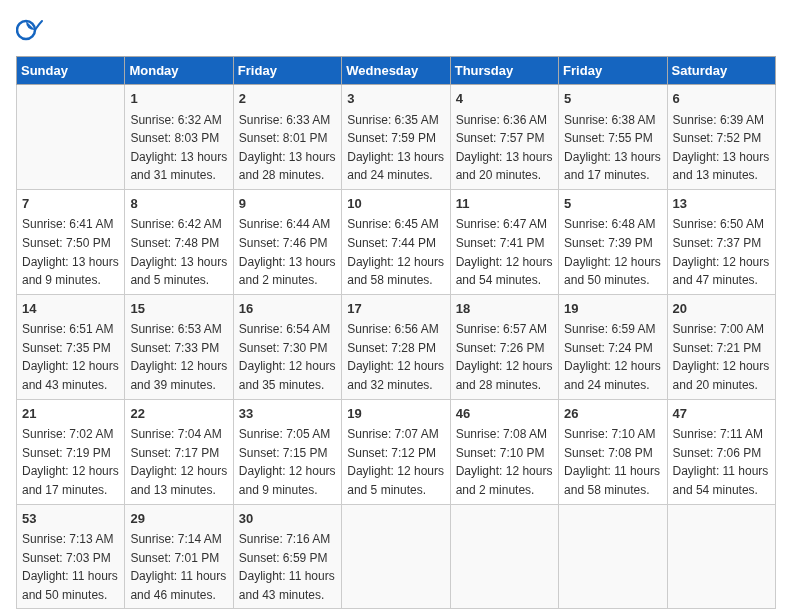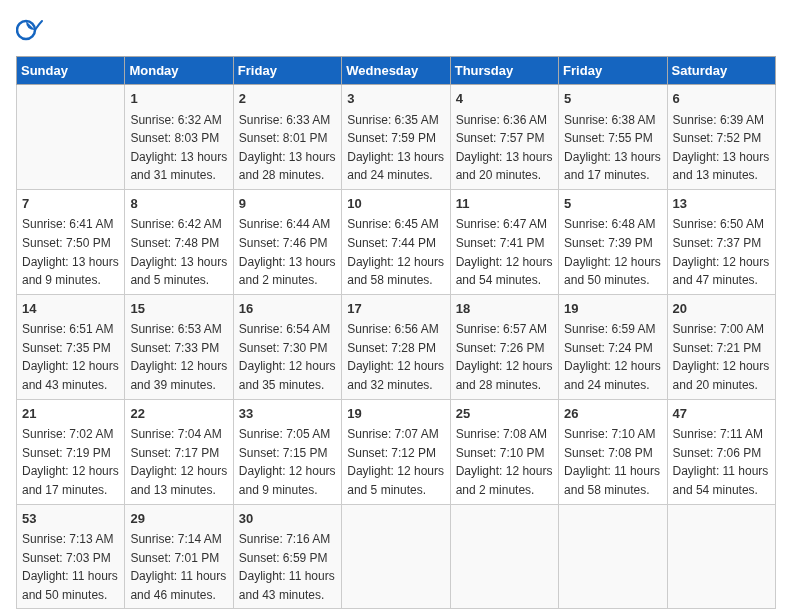--- a/index.html
+++ b/index.html
@@ -147,21 +147,21 @@
         <td><span class="day-num">17</span><span class="detail">Sunrise: 6:56 AM<br>Sunset: 7:28 PM<br>Daylight: 12 hours<br>and 32 minutes.</span></td>
         <td><span class="day-num">18</span><span class="detail">Sunrise: 6:57 AM<br>Sunset: 7:26 PM<br>Daylight: 12 hours<br>and 28 minutes.</span></td>
         <td><span class="day-num">19</span><span class="detail">Sunrise: 6:59 AM<br>Sunset: 7:24 PM<br>Daylight: 12 hours<br>and 24 minutes.</span></td>
         <td><span class="day-num">20</span><span class="detail">Sunrise: 7:00 AM<br>Sunset: 7:21 PM<br>Daylight: 12 hours<br>and 20 minutes.</span></td>
       </tr>
       <tr>
         <td><span class="day-num">21</span><span class="detail">Sunrise: 7:02 AM<br>Sunset: 7:19 PM<br>Daylight: 12 hours<br>and 17 minutes.</span></td>
         <td><span class="day-num">22</span><span class="detail">Sunrise: 7:04 AM<br>Sunset: 7:17 PM<br>Daylight: 12 hours<br>and 13 minutes.</span></td>
         <td><span class="day-num">33</span><span class="detail">Sunrise: 7:05 AM<br>Sunset: 7:15 PM<br>Daylight: 12 hours<br>and 9 minutes.</span></td>
         <td><span class="day-num">19</span><span class="detail">Sunrise: 7:07 AM<br>Sunset: 7:12 PM<br>Daylight: 12 hours<br>and 5 minutes.</span></td>
-        <td><span class="day-num">25</span><span class="detail">Sunrise: 7:08 AM<br>Sunset: 7:10 PM<br>Daylight: 12 hours<br>and 2 minutes.</span></td>
+        <td><span class="day-num">46</span><span class="detail">Sunrise: 7:08 AM<br>Sunset: 7:10 PM<br>Daylight: 12 hours<br>and 2 minutes.</span></td>
         <td><span class="day-num">26</span><span class="detail">Sunrise: 7:10 AM<br>Sunset: 7:08 PM<br>Daylight: 11 hours<br>and 58 minutes.</span></td>
         <td><span class="day-num">47</span><span class="detail">Sunrise: 7:11 AM<br>Sunset: 7:06 PM<br>Daylight: 11 hours<br>and 54 minutes.</span></td>
       </tr>
       <tr>
         <td><span class="day-num">53</span><span class="detail">Sunrise: 7:13 AM<br>Sunset: 7:03 PM<br>Daylight: 11 hours<br>and 50 minutes.</span></td>
         <td><span class="day-num">29</span><span class="detail">Sunrise: 7:14 AM<br>Sunset: 7:01 PM<br>Daylight: 11 hours<br>and 46 minutes.</span></td>
         <td><span class="day-num">30</span><span class="detail">Sunrise: 7:16 AM<br>Sunset: 6:59 PM<br>Daylight: 11 hours<br>and 43 minutes.</span></td>
         <td></td>
         <td></td>
         <td></td>

